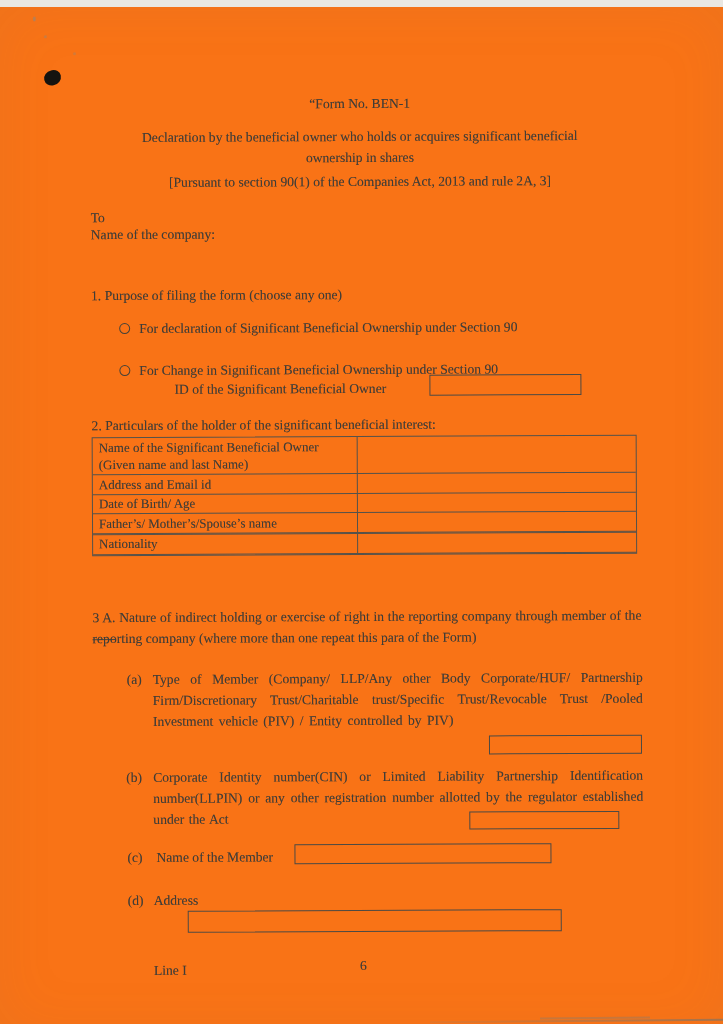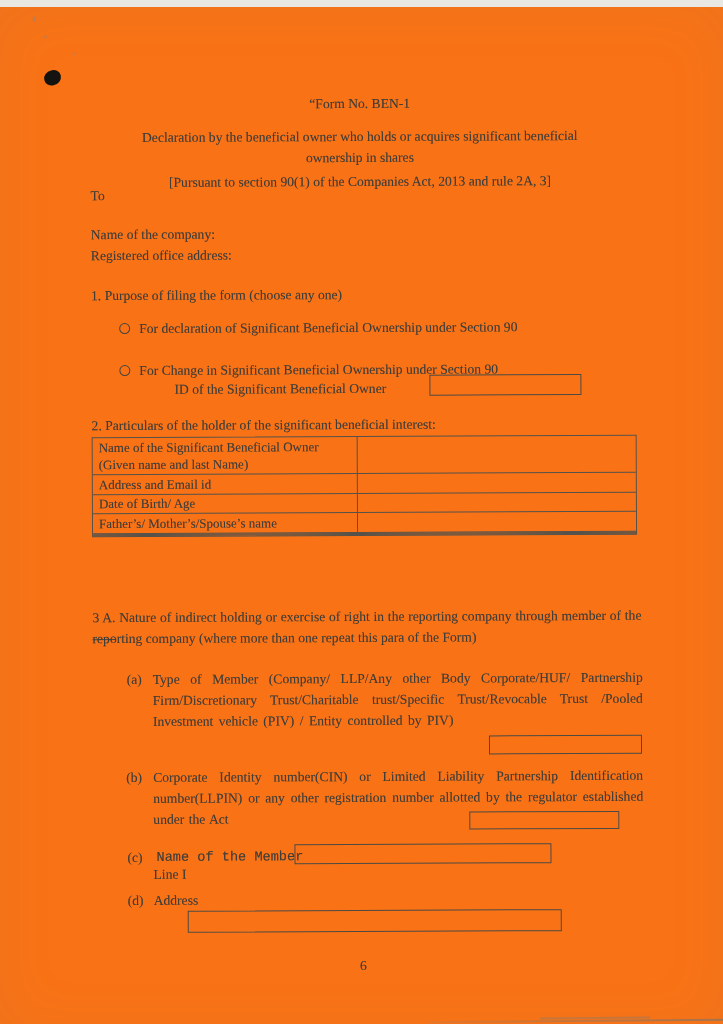--- a/index.html
+++ b/index.html
@@ -62,23 +62,22 @@
     <div class="blob"></div>
     <div class="speck" style="left:35px; top:8px; width:3px; height:5px; opacity:0.55;"></div>
     <div class="speck" style="left:46px; top:27px; width:3px; height:3px; opacity:0.4;"></div>
     <div class="speck" style="left:75px; top:44px; width:3px; height:3px; opacity:0.35;"></div>
 
     <div class="abs center t" style="top:86px;">“Form No. BEN-1</div>
     <div class="abs center t" style="top:119px;">Declaration by the beneficial owner who holds or acquires significant beneficial</div>
     <div class="abs center t" style="top:140px;">ownership in shares</div>
     <div class="abs center t" style="top:164px;">[Pursuant to section 90(1) of the Companies Act, 2013 and rule 2A, 3]</div>
 
-    <div class="abs t" style="left:92px; top:177px;">To</div>
+    <div class="abs t" style="left:92px; top:199px;">To</div>
     <div class="abs t" style="left:92px; top:216px;">Name of the company:</div>
-    <div class="abs t" style="left:92px; top:237px;">Registered office address:</div>
 
     <div class="abs t" style="left:92px; top:277px;">1. Purpose of filing the form (choose any one)</div>
 
     <div class="radio" style="left:120px; top:315px;"></div>
     <div class="abs t" style="left:140px; top:310px;">For declaration of Significant Beneficial Ownership under Section 90</div>
 
     <div class="radio" style="left:120px; top:357px;"></div>
     <div class="abs t" style="left:140px; top:352px;">For Change in Significant Beneficial Ownership under Section 90</div>
     <div class="abs t" style="left:175px; top:371px;">ID of the Significant Beneficial Owner</div>
     <div class="box" style="left:430px; top:368px; width:152px; height:21px;"></div>
@@ -99,46 +98,47 @@
         <div class="tvalue"></div>
       </div>
       <div class="trow">
         <div class="tlabel">Father’s/ Mother’s/Spouse’s name</div>
         <div class="tvalue"></div>
       </div>
       <div class="trow">
         <div class="tvalue"></div>
       </div>
       <div class="trow">
+        <div class="tlabel">Nationality</div>
         <div class="tvalue"></div>
       </div>
       <div class="trow">
         <div class="tvalue"></div>
       </div>
     </div>
 
     <div class="abs t just" style="left:92px; top:599px; width:549px;">
       <span class="uline">3 A.</span><span> Nature of indirect holding or exercise of right in the reporting company through member of the reporting company (where more than one repeat this para of the Form)</span>
     </div>
 
     <div class="abs t" style="left:126px; top:661px;">(a)</div>
     <div class="abs t just" style="left:152px; top:661px; width:490px; word-spacing:2px;">Type of Member (Company/ LLP/Any other Body Corporate/HUF/ Partnership Firm/Discretionary Trust/Charitable trust/Specific Trust/Revocable Trust /Pooled Investment vehicle (PIV) / Entity controlled by PIV)</div>
     <div class="box" style="left:488px; top:729px; width:153px; height:19px;"></div>
 
     <div class="abs t" style="left:125px; top:759px;">(b)</div>
     <div class="abs t just" style="left:152px; top:759px; width:490px; word-spacing:1px;">Corporate Identity number(CIN) or Limited Liability Partnership Identification number(LLPIN) or any other registration number allotted by the regulator established under the Act</div>
     <div class="box" style="left:468px; top:805px; width:150px; height:18px;"></div>
 
     <div class="abs t" style="left:126px; top:839px;">(c)</div>
-    <div class="abs t" style="left:155px; top:839px;font-family:Liberation Mono, monospace;">Name of the Member</div>
+    <div class="abs t" style="left:155px; top:839px;">Name of the Member</div>
     <div class="box" style="left:293px; top:837px; width:257px; height:20px;"></div>
 
     <div class="abs t" style="left:126px; top:882px;">(d)</div>
     <div class="abs t" style="left:152px; top:882px;">Address</div>
-    <div class="abs t" style="left:152px; top:856px;text-align:center;">Line I</div>
+    <div class="abs t" style="left:152px; top:952px;text-align:center;">Line I</div>
     <div class="box" style="left:186px; top:903px; width:374px; height:22px;"></div>
 
     <div class="abs center t" style="top:948px;">6</div>
 
   </div>
 
   <div class="edge-line"></div>
   <div class="edge-line2"></div>
 </div>
 

